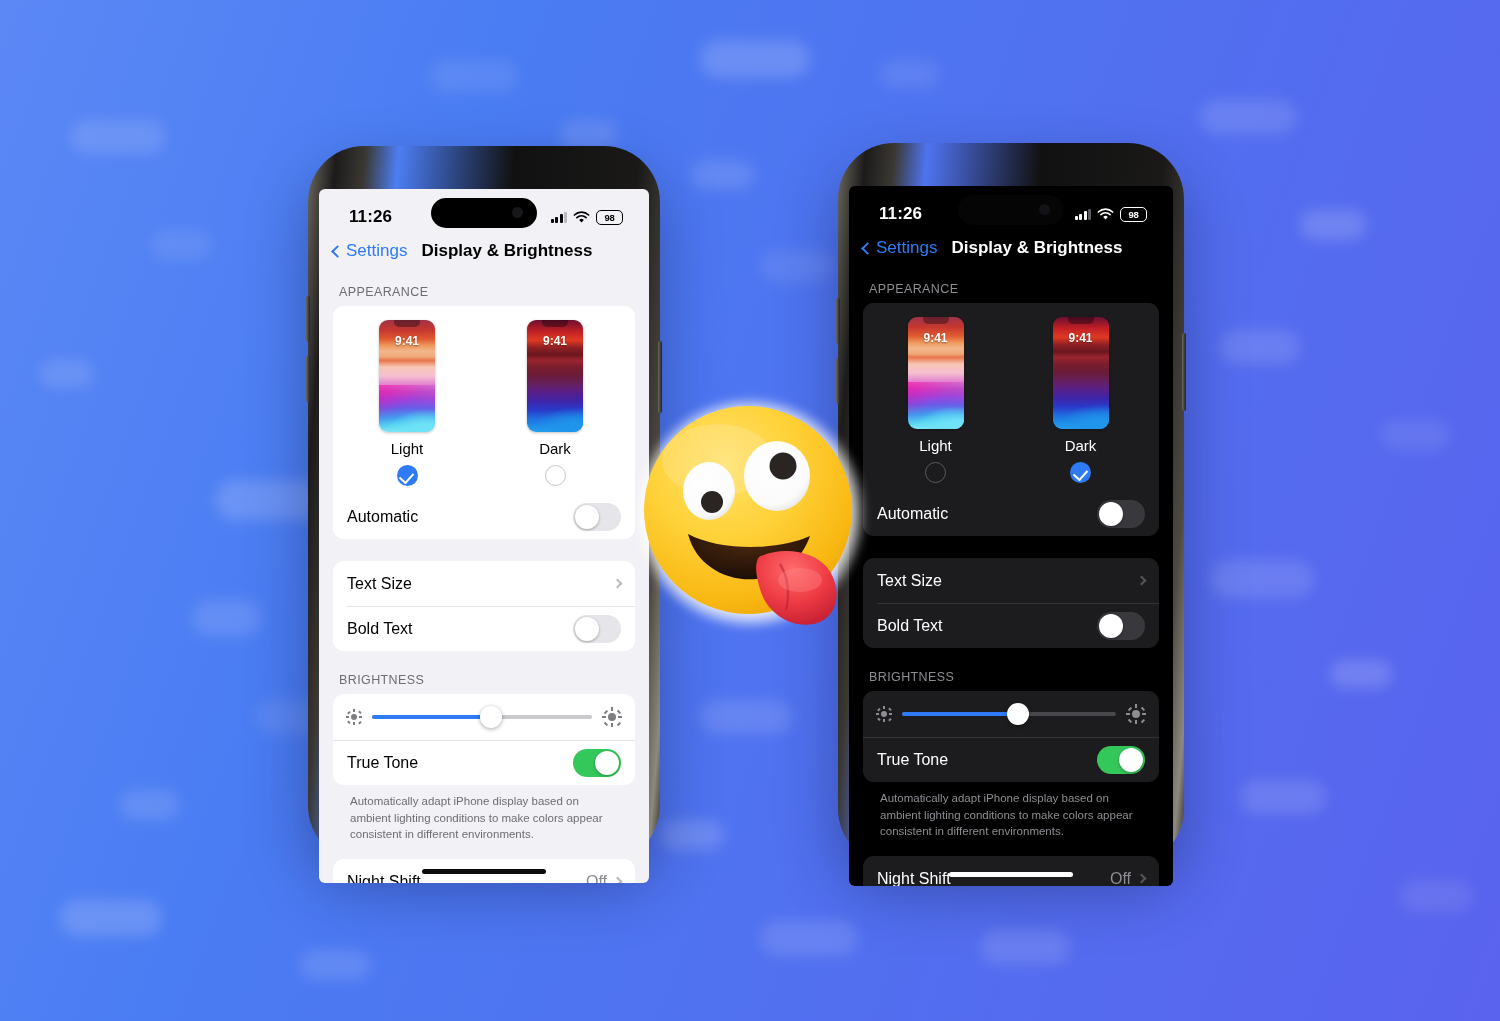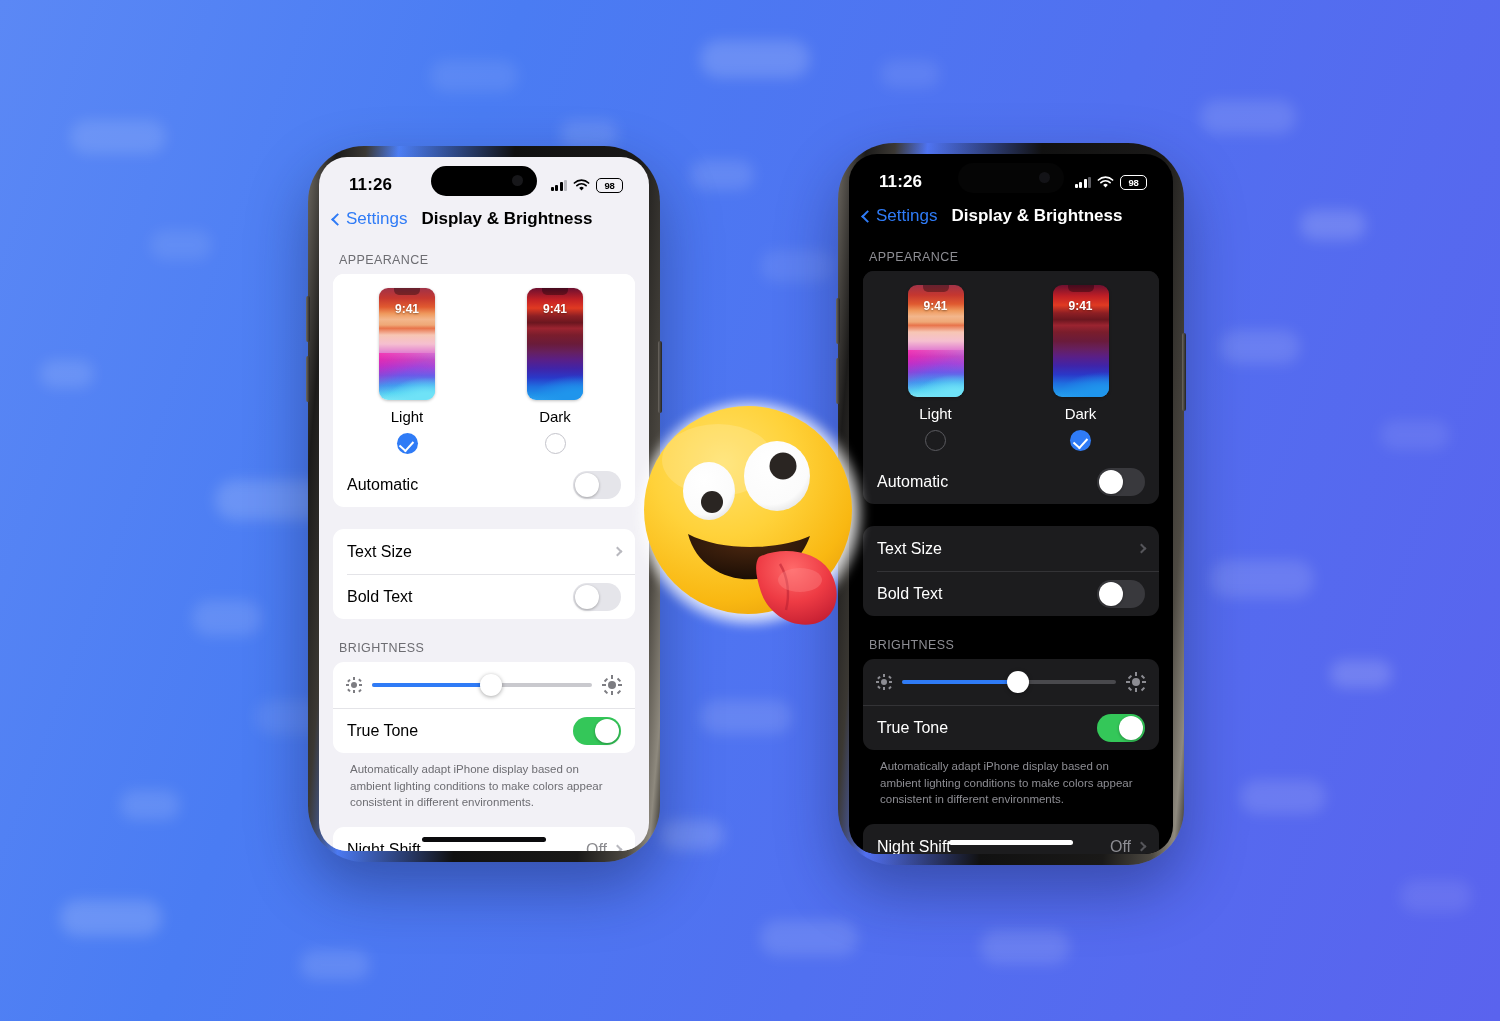--- a/index.html
+++ b/index.html
@@ -34,22 +34,23 @@
   }
   .phone .frame {
     position: absolute; inset: 0;
     border-radius: 56px;
     background: linear-gradient(95deg,#6f6a62 0%,#1c1b1a 7%,#3b3833 14%,#17161500 22%,
                 #111 50%, #1a1918 80%, #4e4a43 92%, #8e897e 97%, #2b2926 100%);
   }
   .phone .screen {
     position: relative;
     width: 100%; height: 100%;
-    border-radius: 28px;
+    border-radius: 6px;
     overflow: hidden;
+    margin-top: 32px;
   }
   
   .btn-side { position: absolute; border-radius: 3px;
     background: linear-gradient(90deg,#6d6861,#222); }
 
   .phone-light { left: 308px; top: 146px; width: 352px; height: 716px; }
   .phone-light .screen { background: #f2f1f6; }
   .phone-dark  { left: 838px; top: 143px; width: 346px; height: 722px; }
   .phone-dark  .screen { background: #000; }
 

